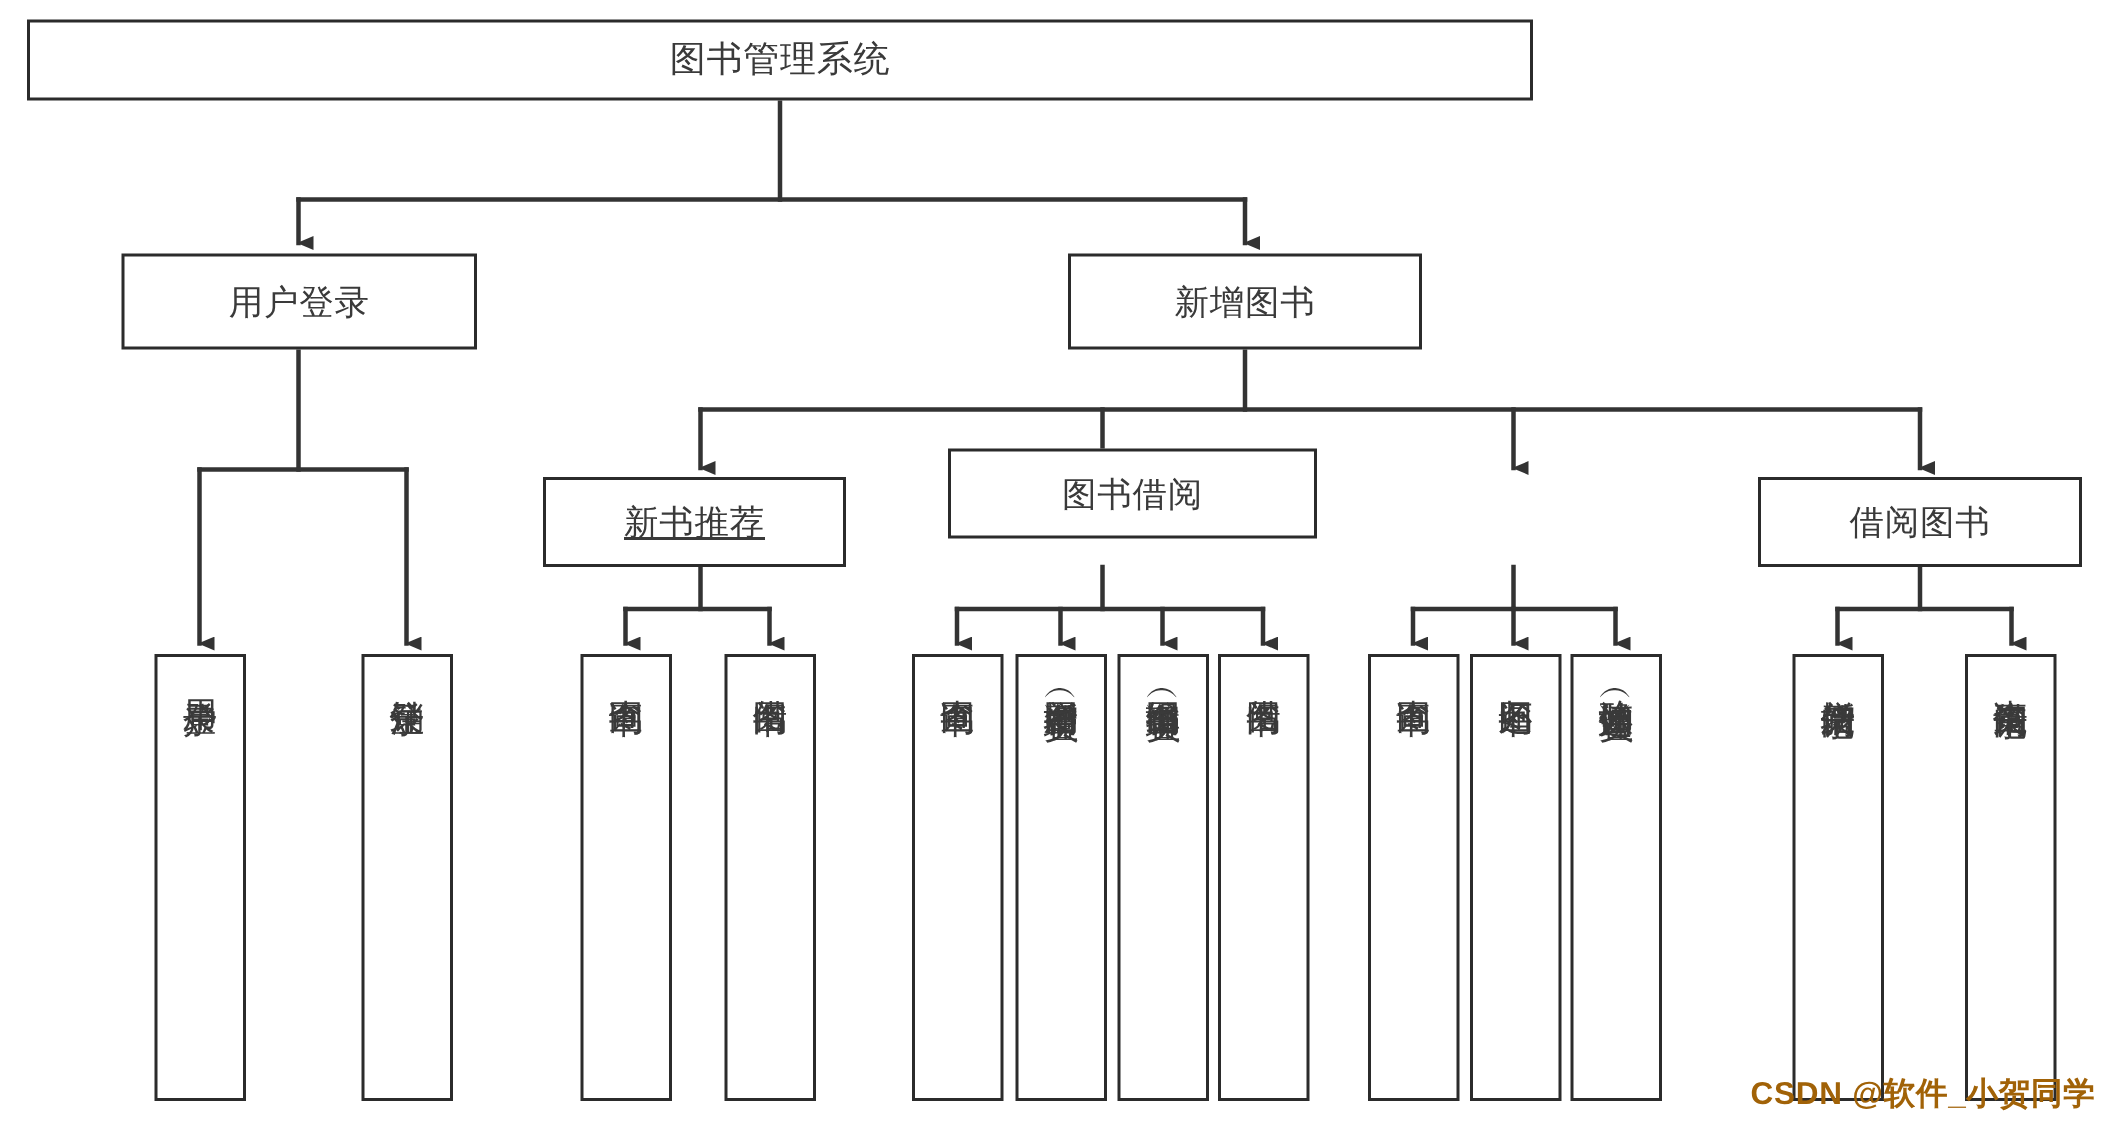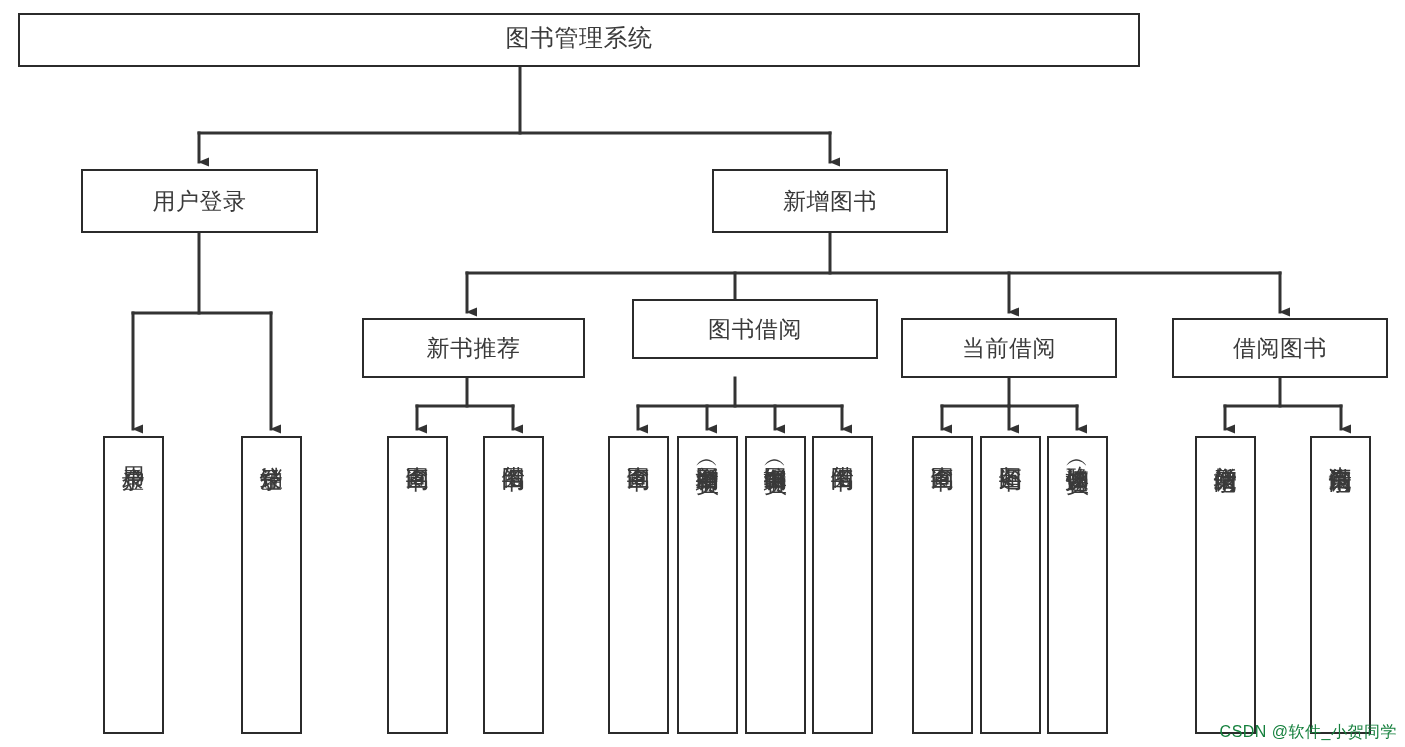--- a/index.html
+++ b/index.html
@@ -56,25 +56,26 @@
     text-orientation: upright;
     font-size: 23px;
     line-height: 1.16;
     letter-spacing: 1px;
     white-space: nowrap;
   }
   .watermark {
     position: absolute;
     right: 8px;
     bottom: 4px;
-    font-size: 16px;
-    color: #15803d;
+    font-size: 21px;
+    color: #a16207;
     letter-spacing: 0.5px;
     white-space: nowrap;
     user-select: none;
+    font-weight: bold;
   }
 </style>
 </head>
 <body>
 
 <div id="canvas">
 
   <svg class="wires" viewBox="0 0 1405 747" xmlns="http://www.w3.org/2000/svg">
     <defs>
       <marker id="arrow" markerWidth="10" markerHeight="11" refX="4.6" refY="10" orient="auto" markerUnits="userSpaceOnUse">
@@ -120,40 +121,37 @@
       <path d="M1009,406 L1009,429" marker-end="url(#arrow)"></path>
       <path d="M1077,406 L1077,429" marker-end="url(#arrow)"></path>
 
       <path d="M1280,378 L1280,406"></path>
       <path d="M1225,406 L1341,406"></path>
       <path d="M1225,406 L1225,429" marker-end="url(#arrow)"></path>
       <path d="M1341,406 L1341,429" marker-end="url(#arrow)"></path>
     </g>
   </svg>
 
-  <div class="node root" style="left:18px; top:13px; width:1122px; height:54px;font-family:Liberation Mono, monospace;">
+  <div class="node root" style="left:18px; top:13px; width:1004px; height:54px;">
     <span class="label">图书管理系统</span>
   </div>
 
   <div class="node l2" style="left:81px; top:169px; width:237px; height:64px;">
     <span class="label">用户登录</span>
   </div>
   <div class="node l2" style="left:712px; top:169px; width:236px; height:64px;">
     <span class="label">新增图书</span>
   </div>
 
-  <div class="node l3" style="left:362px; top:318px; width:223px; height:60px;">
+  <div class="node l3" style="left:362px; top:318px; width:202px; height:60px;text-decoration:underline;">
     <span class="label">新书推荐</span>
   </div>
   <div class="node l3" style="left:632px; top:299px; width:246px; height:60px;">
     <span class="label">图书借阅</span>
   </div>
-  <div class="node l3" style="left:901px; top:318px; width:216px; height:60px;">
-    <span class="label">当前借阅</span>
-  </div>
   <div class="node l3" style="left:1172px; top:318px; width:216px; height:60px;">
     <span class="label">借阅图书</span>
   </div>
 
   <div class="node leaf" style="left:103px; top:436px; width:61px; height:298px;">
     <span class="label">用户登录</span>
   </div>
   <div class="node leaf" style="left:241px; top:436px; width:61px; height:298px;">
     <span class="label">注销登录</span>
   </div>

